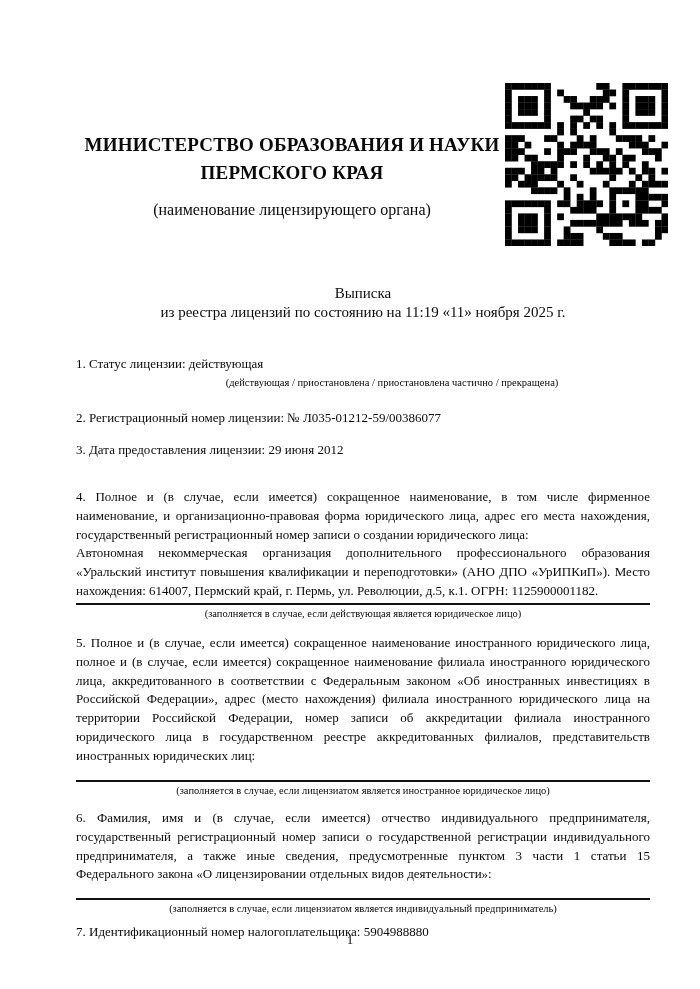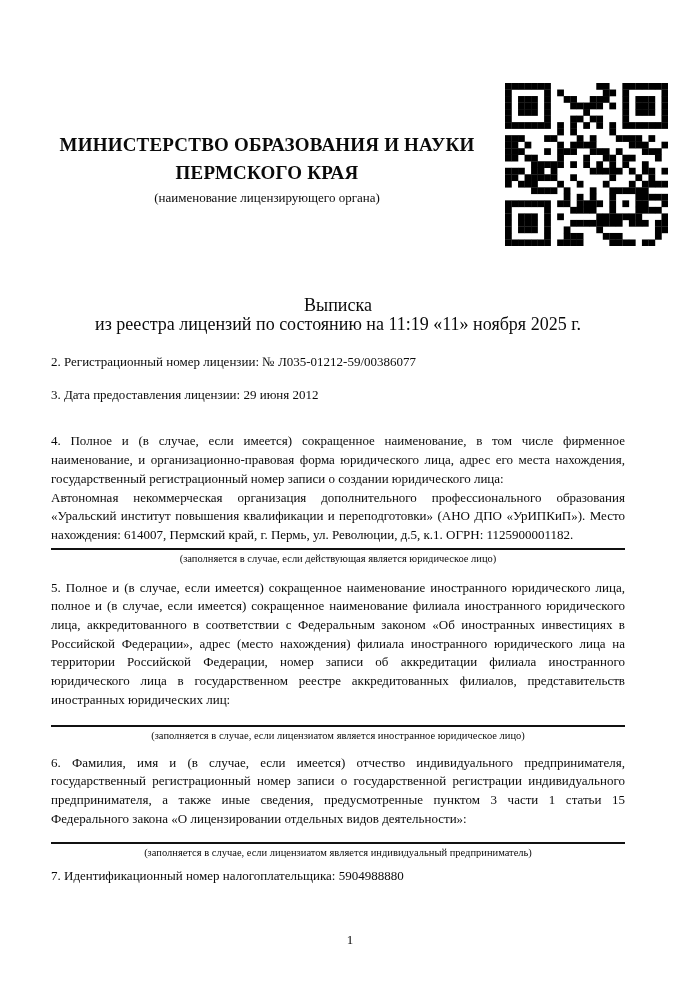--- a/index.html
+++ b/index.html
@@ -7,54 +7,54 @@
     position: relative;
     width: 700px;
     height: 989px;
     background: #ffffff;
     font-family: "Liberation Serif", serif;
     color: #0a0a0a;
     overflow: hidden;
   }
   .content {
     position: absolute;
-    left: 51px;
+    left: 76px;
     top: 0;
     width: 574px;
   }
   
   .authority {
     padding-top: 131px;
     width: 432px;
     text-align: center;
   }
   .authority-name {
     font-size: 19px;
     font-weight: bold;
     line-height: 28px;
     letter-spacing: 0.2px;
   }
   .authority-caption {
-    font-size: 13px;
+    font-size: 16px;
     line-height: 13px;
-    margin-top: 4px;
+    margin-top: 16px;
   }
   .qr {
     position: absolute;
     left: 505px;
     top: 83px;
     width: 163px;
     height: 163px;
     fill: #000000;
   }
   
   .doc-title {
-    margin-top: 92px;
+    margin-top: 68px;
     text-align: center;
-    font-size: 18px;
+    font-size: 15px;
     line-height: 19px;
   }
   
   .item {
     font-size: 13px;
     line-height: 18.7px;
     text-align: justify;
   }
   .item p { margin: 0; }
   .caption {
@@ -412,20 +412,24 @@
       <div class="authority-name">МИНИСТЕРСТВО ОБРАЗОВАНИЯ И НАУКИ</div>
       <div class="authority-name">ПЕРМСКОГО КРАЯ</div>
       <div class="authority-caption">(наименование лицензирующего органа)</div>
     </div>
 
     <div class="doc-title">
       <div>Выписка</div>
       <div>из реестра лицензий по состоянию на 11:19 «11» ноября 2025 г.</div>
     </div>
 
+    <div class="item item1">
+      <p>1. Статус лицензии: действующая</p>
+      <div class="caption offset">(действующая / приостановлена / приостановлена частично / прекращена)</div>
+    </div>
 
     <div class="item item2">
       <p>2. Регистрационный номер лицензии: № Л035-01212-59/00386077</p>
     </div>
 
     <div class="item item3">
       <p>3. Дата предоставления лицензии: 29 июня 2012</p>
     </div>
 
     <div class="item item4">

